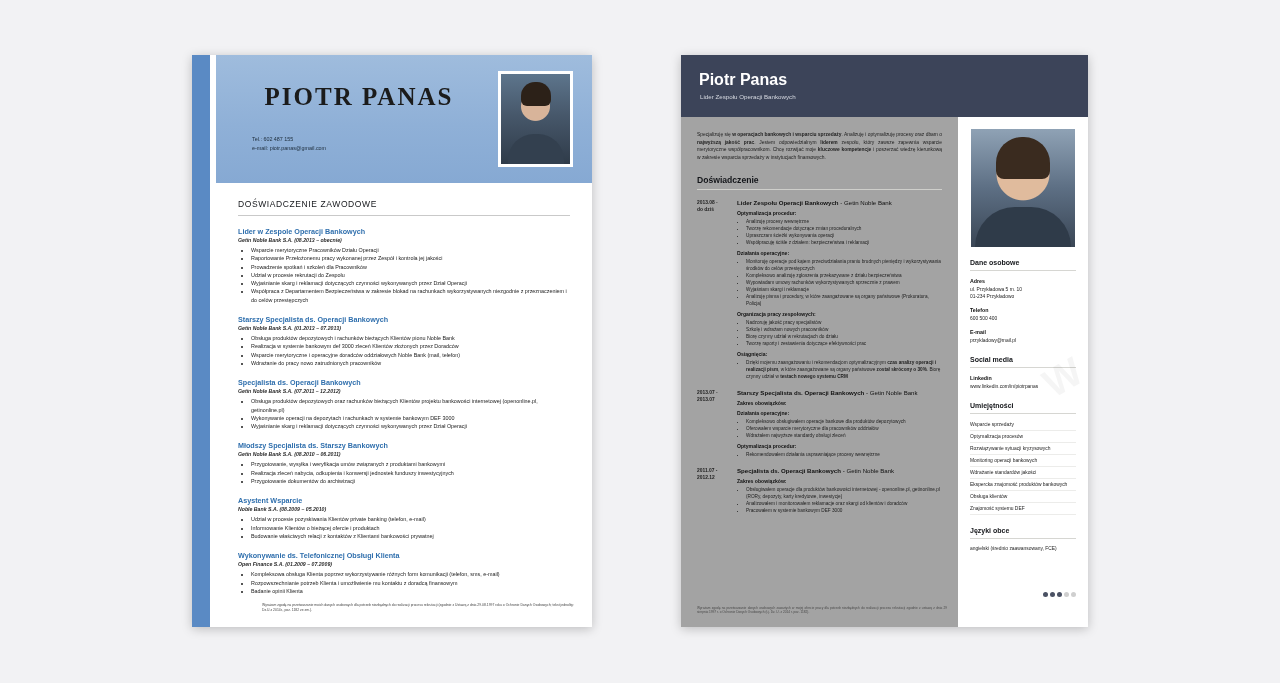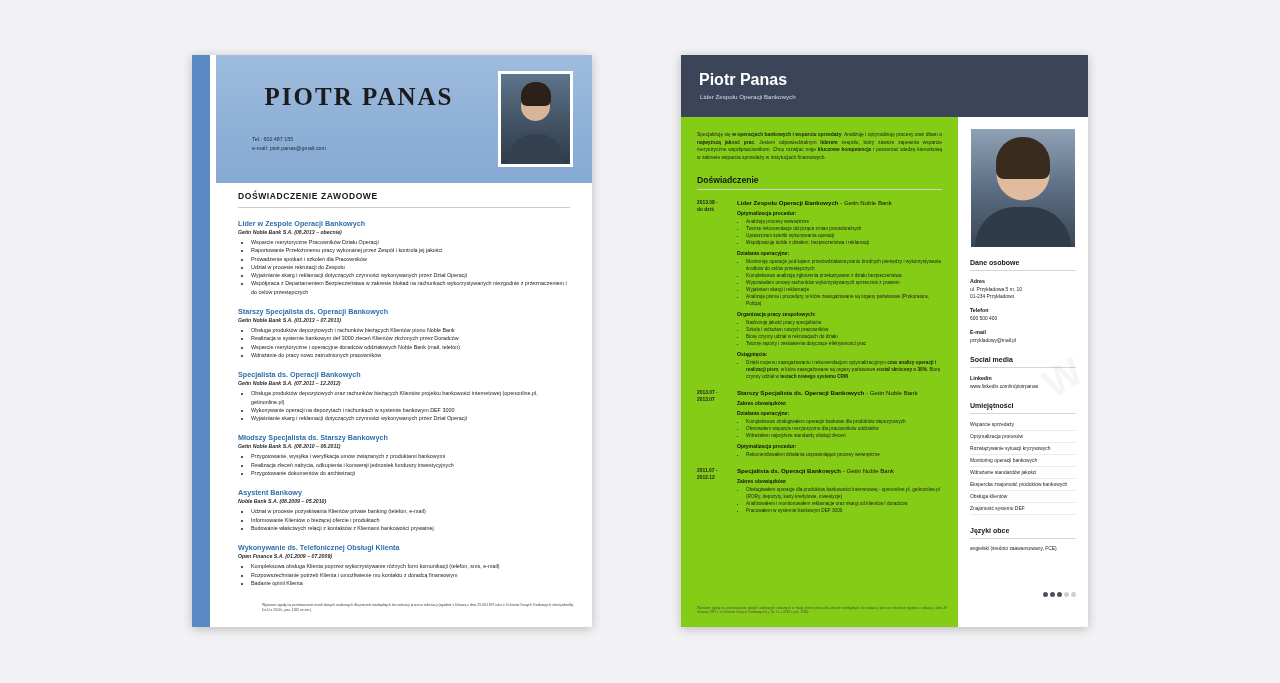--- a/index.html
+++ b/index.html
@@ -47,21 +47,21 @@
   .cv-left .photo .inner:before{
     content:"";position:absolute;left:50%;top:8px;width:30px;height:24px;margin-left:-15px;
     background:#2c2118;border-radius:14px 14px 6px 6px;
   }
   .cv-left .photo .inner:after{
     content:"";position:absolute;left:50%;bottom:0;width:56px;height:30px;margin-left:-28px;
     background:#33404f;border-radius:26px 26px 0 0;
   }
   .cv-left .body{position:absolute;left:24px;top:128px;right:0;bottom:0;background:#fff;}
   .sec-title{
-    margin:8px 0 0 22px;font-size:8.5px;font-weight:bold;letter-spacing:.6px;color:#14161a;
+    margin:16px 0 0 22px;font-size:8.5px;font-weight:normal;letter-spacing:.6px;color:#14161a;
   }
   .sec-rule{margin:6px 22px 0 22px;height:1px;background:#c9c9c9;}
   .job{margin:11px 22px 0 22px;}
   .job .jt{font-size:7.2px;font-weight:bold;color:#2f6fad;}
   .job .jm{font-size:5.2px;font-style:italic;font-weight:bold;color:#2a2a2a;margin-top:1px;}
   .job ul{margin:3px 0 0 0;padding:0 0 0 13px;list-style:disc;}
   .job li{font-size:5.4px;line-height:8.3px;color:#1c1c1c;margin:0;}
   .cv-left .footer{
     position:absolute;left:46px;right:18px;bottom:14px;
     font-size:3.4px;line-height:5px;color:#444;text-align:justify;
@@ -77,21 +77,21 @@
   .cv-right .top{
     position:absolute;left:0;top:0;width:100%;height:62px;background:#3c4459;
   }
   .cv-right .top .nm{
     position:absolute;left:18px;top:16px;font-size:16px;font-weight:bold;color:#ffffff;
   }
   .cv-right .top .rl{
     position:absolute;left:19px;top:38px;font-size:6.2px;color:#d7dae2;
   }
   .cv-right .main{
-    position:absolute;left:0;top:62px;width:277px;bottom:0;background:#84cc16;
+    position:absolute;left:0;top:62px;width:277px;bottom:0;background:#a3a3a3;
   }
   .cv-right .aside{
     position:absolute;right:0;top:62px;width:130px;bottom:0;background:#ffffff;
   }
   .summary{margin:14px 16px 0 16px;font-size:4.9px;line-height:7.6px;color:#1d1d1d;text-align:justify;}
   .summary b{font-weight:bold;}
   .m-title{margin:14px 0 0 16px;font-size:8.6px;font-weight:bold;color:#14161a;}
   .m-rule{margin:4px 16px 0 16px;height:1px;background:#cfcfcb;}
   .xp{margin:9px 16px 0 16px;position:relative;padding-left:40px;}
   .xp .dates{position:absolute;left:0;top:0;width:36px;font-size:4.9px;line-height:7px;color:#222;font-weight:bold;}
@@ -189,21 +189,21 @@
         <div class="job">
           <div class="jt">Młodszy Specjalista ds. Starszy Bankowych</div>
           <div class="jm">Getin Noble Bank S.A. (08.2010 – 06.2011)</div>
           <ul>
             <li>Przygotowanie, wysyłka i weryfikacja umów związanych z produktami bankowymi</li>
             <li>Realizacja zleceń nabycia, odkupienia i konwersji jednostek funduszy inwestycyjnych</li>
             <li>Przygotowanie dokumentów do archiwizacji</li>
           </ul>
         </div>
         <div class="job">
-          <div class="jt">Asystent Bankowy</div>
+          <div class="jt">Asystent Wsparcie</div>
           <div class="jm">Noble Bank S.A. (08.2009 – 05.2010)</div>
           <ul>
             <li>Udział w procesie pozyskiwania Klientów private banking (telefon, e-mail)</li>
             <li>Informowanie Klientów o bieżącej ofercie i produktach</li>
             <li>Budowanie właściwych relacji z kontaktów z Klientami bankowości prywatnej</li>
           </ul>
         </div>
         <div class="job">
           <div class="jt">Wykonywanie ds. Telefonicznej Obsługi Klienta</div>
           <div class="jm">Open Finance S.A. (01.2009 – 07.2009)</div>

